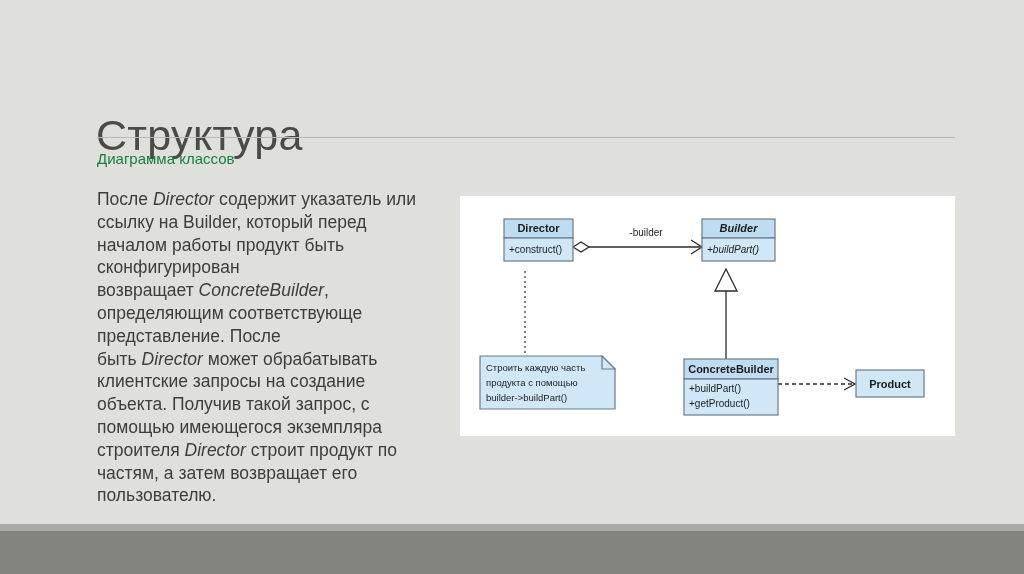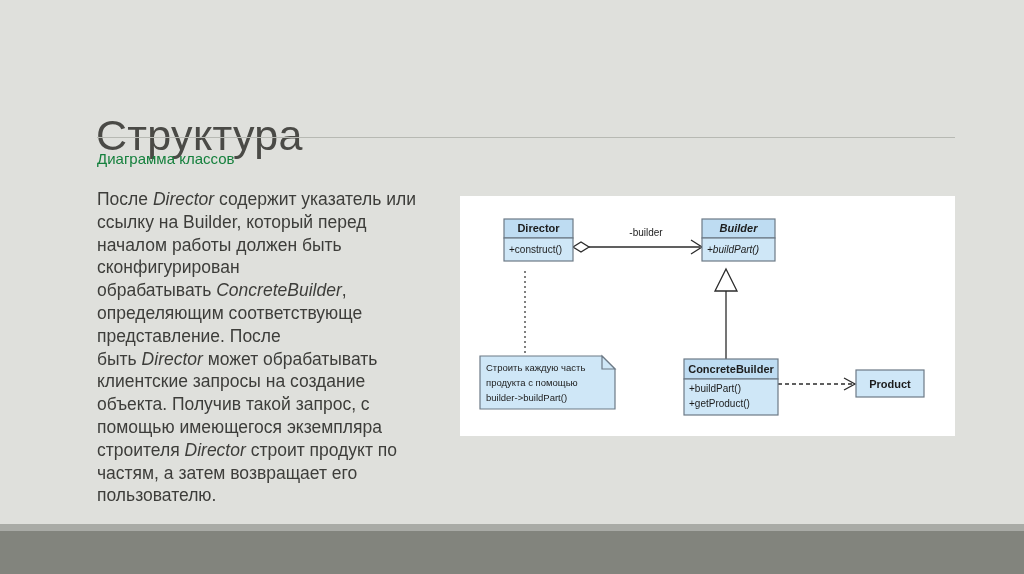--- a/index.html
+++ b/index.html
@@ -138,22 +138,22 @@
 </head>
 <body>
 
 <div class="slide">
 
   <h1 class="page-title">Структура</h1>
   <div class="title-rule"></div>
   <div class="subtitle">Диаграмма классов</div>
 
   <div class="body-copy" id="body-copy">
-      <p><span>После </span><i>Director</i><span> содержит указатель или ссылку на Builder, который перед началом работы должен быть сконфигурирован</span></p>
-      <p><span>обрабатывать </span><i>ConcreteBuilder</i><span>, определяющим соответствующе представление. После</span></p>
+      <p><span>После </span><i>Director</i><span> содержит указатель или ссылку на Builder, который перед началом работы продукт быть сконфигурирован</span></p>
+      <p><span>возвращает </span><i>ConcreteBuilder</i><span>, определяющим соответствующе представление. После</span></p>
       <p><span>быть </span><i>Director</i><span> может обрабатывать клиентские запросы на создание объекта. Получив такой запрос, с помощью имеющегося экземпляра строителя </span><i>Director</i><span> строит продукт по частям, а затем возвращает его пользователю.</span></p>
     </div>
 
   <div class="diagram-panel">
     <svg class="uml-svg" width="495" height="240" viewBox="0 0 495 240">
 
       <g>
         <line class="edge" x1="129" y1="51" x2="240" y2="51"></line>
         <polygon class="hollow" points="113,51 121,46 129,51 121,56"></polygon>
         <path class="edge" d="M231,44 L242,51 L231,58"></path>

